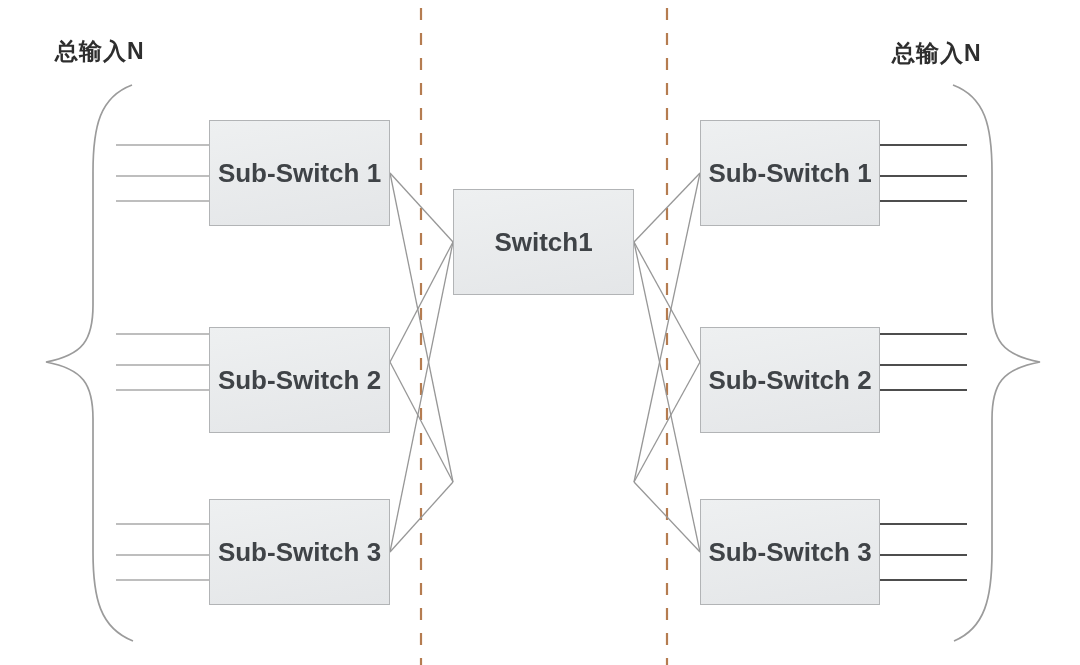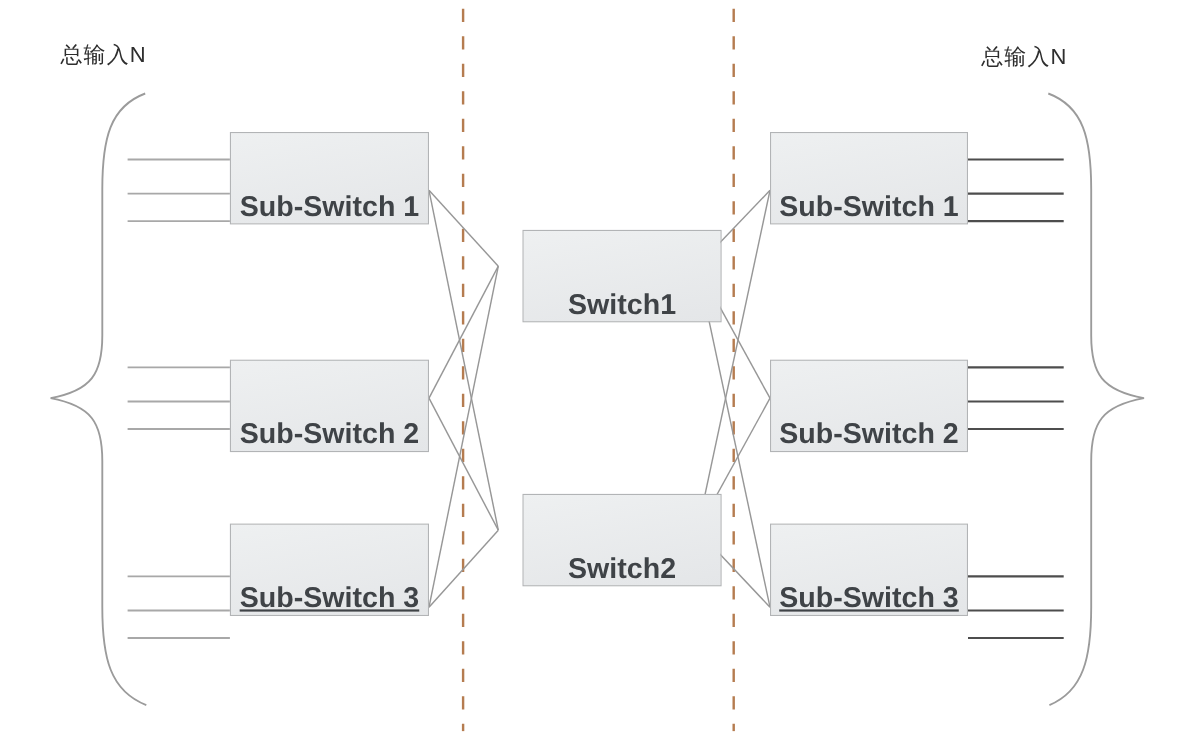--- a/index.html
+++ b/index.html
@@ -40,44 +40,44 @@
   .output-line { stroke: var(--output-line); stroke-width: 2; }
   .brace { stroke: var(--brace); stroke-width: 1.7; fill: none; }
   .divider {
     stroke: var(--divider);
     stroke-width: 2.2;
     stroke-dasharray: 12 13;
   }
   .node {
     position: absolute;
     width: 181px;
-    height: 84px;
+    height: 106px;
     border: 1px solid var(--node-border);
     background: linear-gradient(170deg, var(--node-fill-top) 0%, var(--node-fill-bottom) 100%);
     display: flex;
-    align-items: flex-end;
+    align-items: center;
     justify-content: center;
     font-size: 26px;
     font-weight: bold;
     color: var(--node-text);
     box-sizing: border-box;
     white-space: nowrap;
   }
   .col-left   { left: 209px; }
-  .col-mid    { left: 475px; margin-top: 20px; }
+  .col-mid    { left: 453px; }
   .col-right  { left: 700px; width: 180px; }
   .row-1 { top: 120px; }
   .row-2 { top: 327px; }
-  .row-3 { top: 476px; text-decoration: underline; }
+  .row-3 { top: 499px; }
   .mid-1 { top: 189px; }
   .mid-2 { top: 429px; }
   .big-label {
     position: absolute;
-    font-size: 20px;
-    font-weight: normal;
+    font-size: 23px;
+    font-weight: bold;
     color: var(--label-text);
     letter-spacing: 1px;
     white-space: nowrap;
   }
   .label-left  { left: 55px;  top: 36px; }
   .label-right { left: 892px; top: 38px; }
 </style>
 </head>
 <body>
 
@@ -144,23 +144,20 @@
   <div class="node col-left row-2">
     <span>Sub-Switch 2</span>
   </div>
   <div class="node col-left row-3">
     <span>Sub-Switch 3</span>
   </div>
 
   <div class="node col-mid mid-1">
     <span>Switch1</span>
   </div>
-  <div class="node col-mid mid-2">
-    <span>Switch2</span>
-  </div>
 
   <div class="node col-right row-1">
     <span>Sub-Switch 1</span>
   </div>
   <div class="node col-right row-2">
     <span>Sub-Switch 2</span>
   </div>
   <div class="node col-right row-3">
     <span>Sub-Switch 3</span>
   </div>

